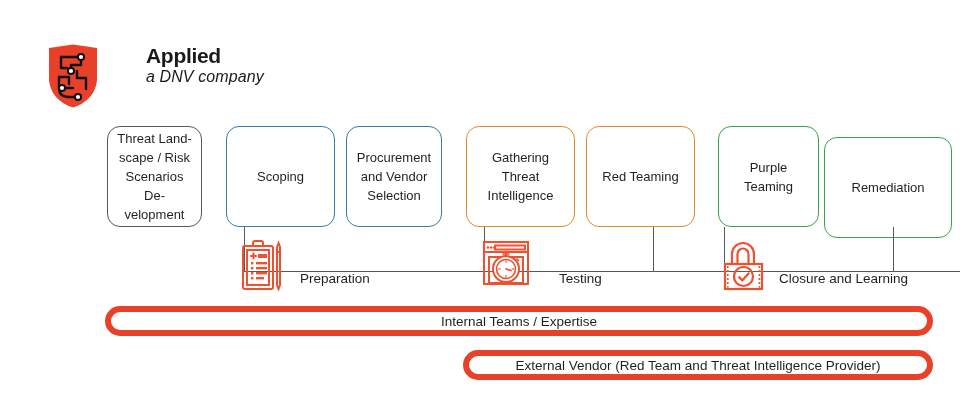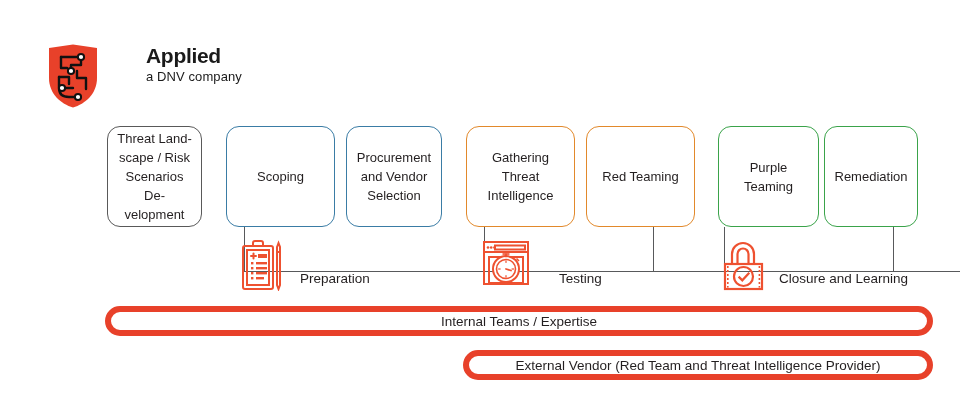--- a/index.html
+++ b/index.html
@@ -41,25 +41,26 @@
   .logo-word {
     font-weight: bold;
     font-size: 21px;
     line-height: 23px;
     letter-spacing: -0.3px;
     color: #1a1a1a;
     display: block;
   }
   #logo-tagline {
     display: block;
-    font-size: 13px;
+    font-size: 16px;
     line-height: 13px;
     margin-top: 3px;
     color: #1a1a1a;
     letter-spacing: 0.1px;
+    font-style: italic;
   }
 
   
   .phase-box {
     position: absolute;
     box-sizing: border-box;
     border: 1.6px solid #595959;
     border-radius: 13px;
     background: #ffffff;
     display: flex;
@@ -153,21 +154,21 @@
     </div>
     <div class="phase-box" style="left: 466px; width: 109px; border-color: rgb(226, 137, 43);">
       <span class="label">Gathering Threat<br>Intelligence</span>
     </div>
     <div class="phase-box" style="left: 586px; width: 109px; border-color: rgb(226, 137, 43);">
       <span class="label">Red Teaming</span>
     </div>
     <div class="phase-box" style="left: 718px; width: 101px; border-color: rgb(58, 163, 74);">
       <span class="label">Purple Teaming</span>
     </div>
-    <div class="phase-box" style="left: 824px; width: 94px; border-color: rgb(58, 163, 74);">
+    <div class="phase-box" style="left: 824px; width: 128px; border-color: rgb(58, 163, 74); margin-top: 11px;">
       <span class="label">Remediation</span>
     </div>
   </div>
 
 <div id="stage-layer">
     <div class="bracket" style="left: 244px; top: 227px; width: 410px; height: 45px; border-color: rgb(88, 89, 91);"></div>
     <div class="stage-icon" style="left: 241px; top: 239px;"><svg width="44" height="52" viewBox="0 0 44 52" aria-hidden="true">
         <g fill="none" stroke="#ee5130" stroke-width="2">
           <rect x="2" y="7" width="30" height="43" rx="2"></rect>
           <rect x="6" y="11" width="22" height="35"></rect>

